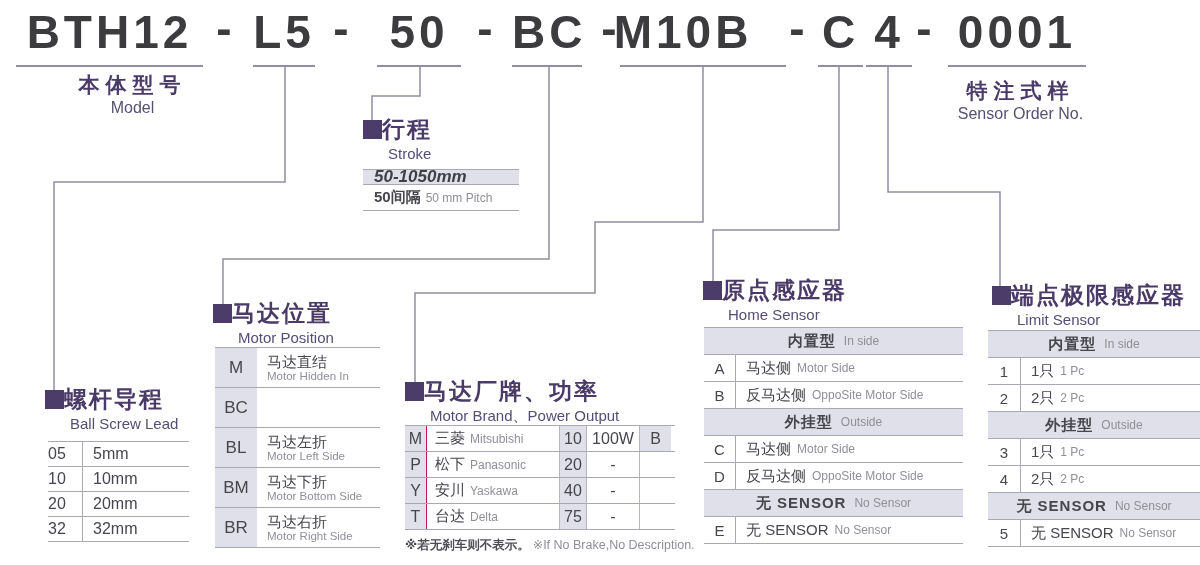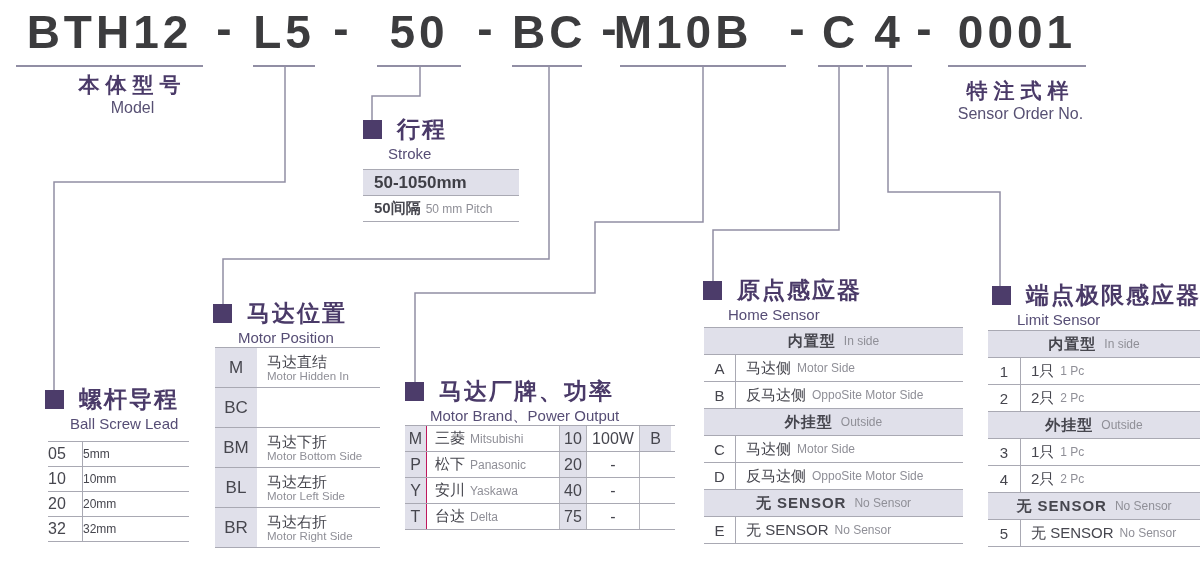--- a/index.html
+++ b/index.html
@@ -12,41 +12,41 @@
   .seg{position:absolute;top:6px;font-size:46px;font-weight:600;letter-spacing:4px;
        color:#3c3c3e;text-align:center;line-height:52px;white-space:nowrap;}
   .dash{position:absolute;top:2px;width:22px;font-size:46px;font-weight:600;color:#3c3c3e;
         text-align:center;line-height:52px;}
   .uline{position:absolute;top:65px;height:2px;background:#918ea4;}
   .toplabel{position:absolute;text-align:center;z-index:2;}
   .toplabel .cn{font-size:21px;font-weight:bold;color:#4a3a68;letter-spacing:6px;line-height:24px;}
   .toplabel .en{font-size:16px;color:#575073;line-height:19px;margin-top:1px;}
   
   .sec{position:absolute;z-index:2;}
-  .sec-head{display:flex;align-items:center;gap:15px;height:30px;}
+  .sec-head{display:flex;align-items:center;gap:0;height:30px;}
   .sq{width:19px;height:19px;background:#4c3c6a;flex:0 0 auto;}
   .cnh{font-size:23px;font-weight:bold;color:#4a3a68;letter-spacing:2px;white-space:nowrap;}
   .enh{margin-left:25px;font-size:15px;color:#564d75;line-height:19px;white-space:nowrap;}
   
   .tbl{border-top:1px solid #a9a9b3;}
   .trow{display:flex;align-items:center;border-bottom:1px solid #a9a9b3;box-sizing:border-box;}
   .lav{background:#e0e0ea;}
   .ctxt{color:#46464e;} .gtxt{color:#8f8f97;}
   
   .stroke-tbl{width:156px;margin-top:6px;}
-  .stroke-r1{height:26px;}
+  .stroke-r1{height:15px;font-style:italic;}
   .stroke-r1 .v{font-size:17px;font-weight:bold;color:#3f3f46;padding-left:11px;}
   .stroke-r2{height:26px;}
   .stroke-r2 .cn{font-size:15px;font-weight:bold;padding-left:11px;}
   .stroke-r2 .en{font-size:12px;margin-left:5px;}
   
   .bs-tbl{width:141px;margin-left:3px;margin-top:8px;}
   .bs-row{height:25px;}
   .bs-code{width:34px;text-align:left;font-size:16px;}
-  .bs-val{flex:1;font-size:12px;border-left:1px solid #a9a9b3;line-height:24px;}
+  .bs-val{flex:1;padding-left:10px;font-size:16px;border-left:1px solid #a9a9b3;line-height:24px;}
   
   .mp-tbl{width:165px;margin-left:2px;}
   .mp-row{height:40px;}
   .mp-code{width:42px;text-align:center;font-size:17px;border-right:2px solid #fff;
            align-self:stretch;display:flex;align-items:center;justify-content:center;}
   .mp-desc{flex:1;padding-left:8px;}
   .mp-desc .cn{display:block;font-size:15px;line-height:17px;}
   .mp-desc .en{display:block;font-size:11.5px;line-height:13px;}
   
   .mb-tbl{width:270px;}
@@ -176,31 +176,31 @@
         <span class="mp-code lav">M</span>
         <span class="mp-desc">
             <span class="cn ctxt">马达直结</span>
             <span class="en gtxt">Motor Hidden In</span>
           </span>
       </div>
       <div class="trow mp-row">
         <span class="mp-code lav">BC</span>
       </div>
       <div class="trow mp-row">
+        <span class="mp-code lav">BL</span>
+        <span class="mp-desc">
+            <span class="cn ctxt">马达左折</span>
+            <span class="en gtxt">Motor Left Side</span>
+          </span>
+      </div>
+      <div class="trow mp-row">
         <span class="mp-code lav">BM</span>
         <span class="mp-desc">
             <span class="cn ctxt">马达下折</span>
             <span class="en gtxt">Motor Bottom Side</span>
-          </span>
-      </div>
-      <div class="trow mp-row">
-        <span class="mp-code lav">BL</span>
-        <span class="mp-desc">
-            <span class="cn ctxt">马达左折</span>
-            <span class="en gtxt">Motor Left Side</span>
           </span>
       </div>
       <div class="trow mp-row">
         <span class="mp-code lav">BR</span>
         <span class="mp-desc">
             <span class="cn ctxt">马达右折</span>
             <span class="en gtxt">Motor Right Side</span>
           </span>
       </div>
     </div>
@@ -247,20 +247,23 @@
         <span class="mb-c mb-c1 lav">T</span>
         <span class="mb-c mb-c2">
             <span class="cn ctxt">台达</span>
             <span class="en gtxt">Delta</span>
           </span>
         <span class="mb-c mb-c3 lav">75</span>
         <span class="mb-c mb-c4 ctxt">-</span>
         <span class="mb-c mb-c5"></span>
       </div>
     </div>
+    <div class="mb-note">
+      <span class="cn">※若无刹车则不表示。</span><span class="en">※If No Brake,No Description.</span>
+    </div>
   </div>
 
   <div class="sec" style="left:703px;top:275px;width:260px;">
     <div class="sec-head">
       <span class="sq"></span>
       <span class="cnh">原点感应器</span>
     </div>
     <div class="enh">Home Sensor</div>
     <div class="tbl sn-tbl hs-tbl">
       <div class="trow sn-row sn-hdr lav">

